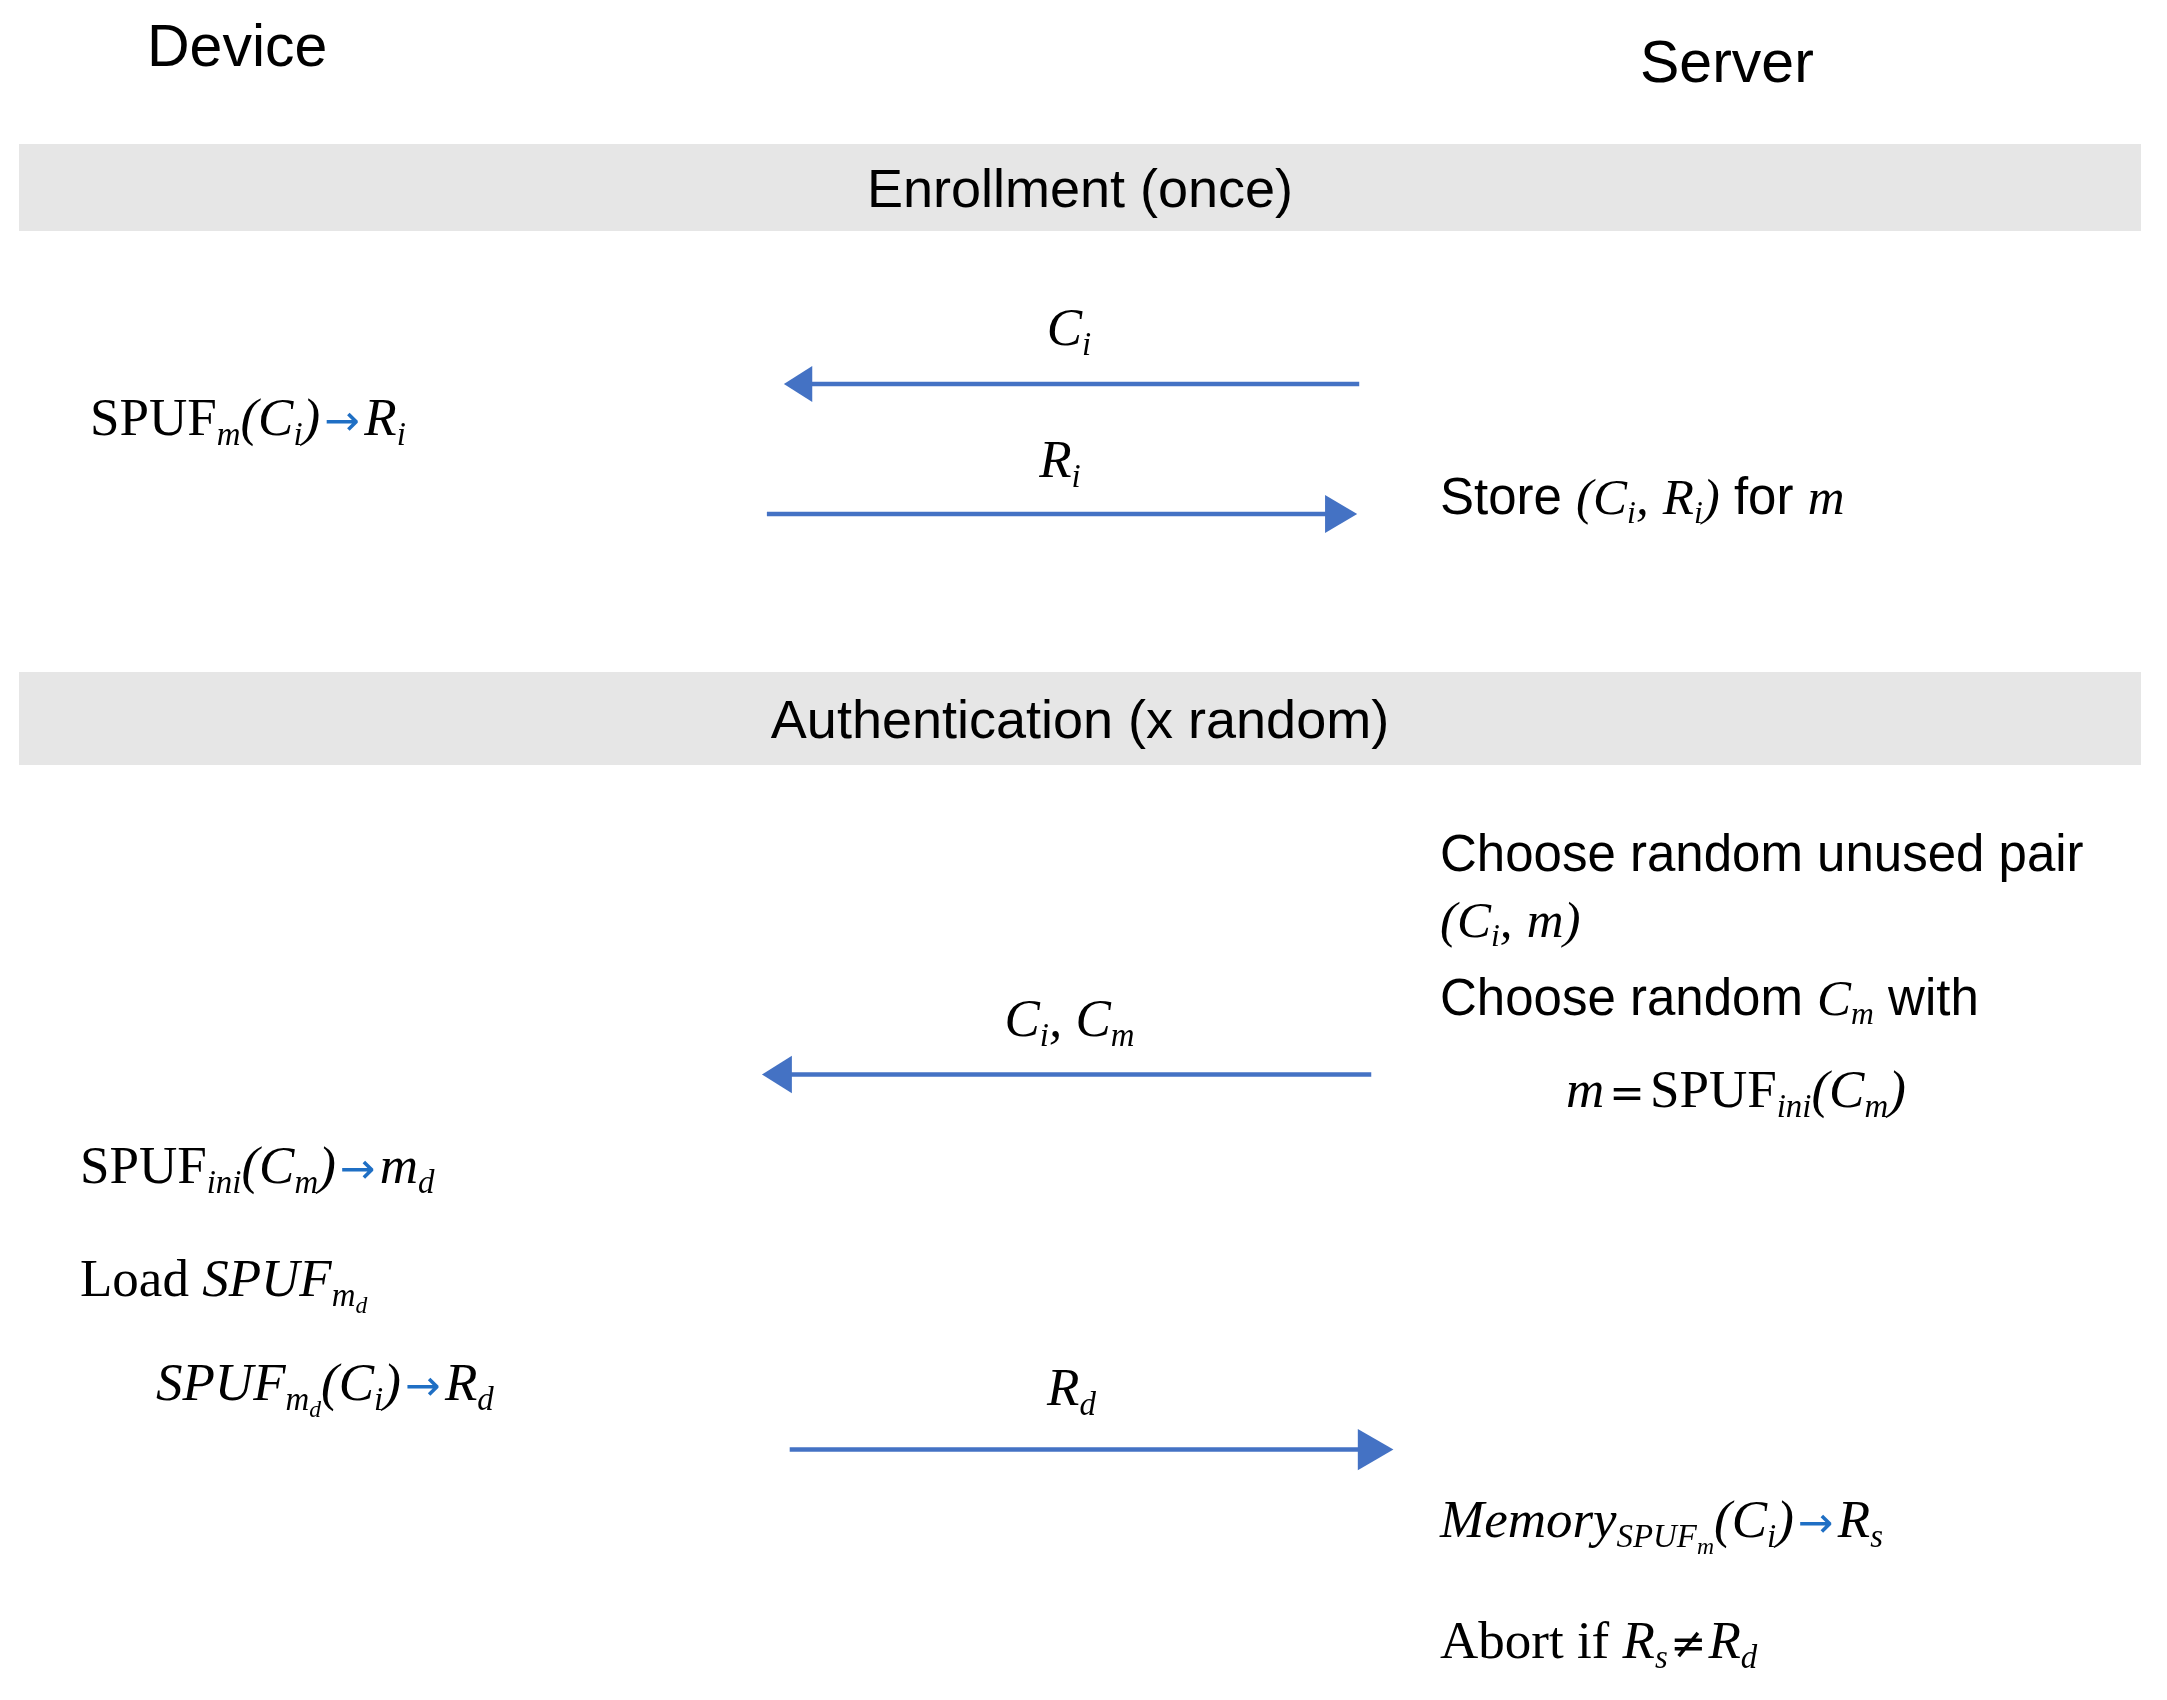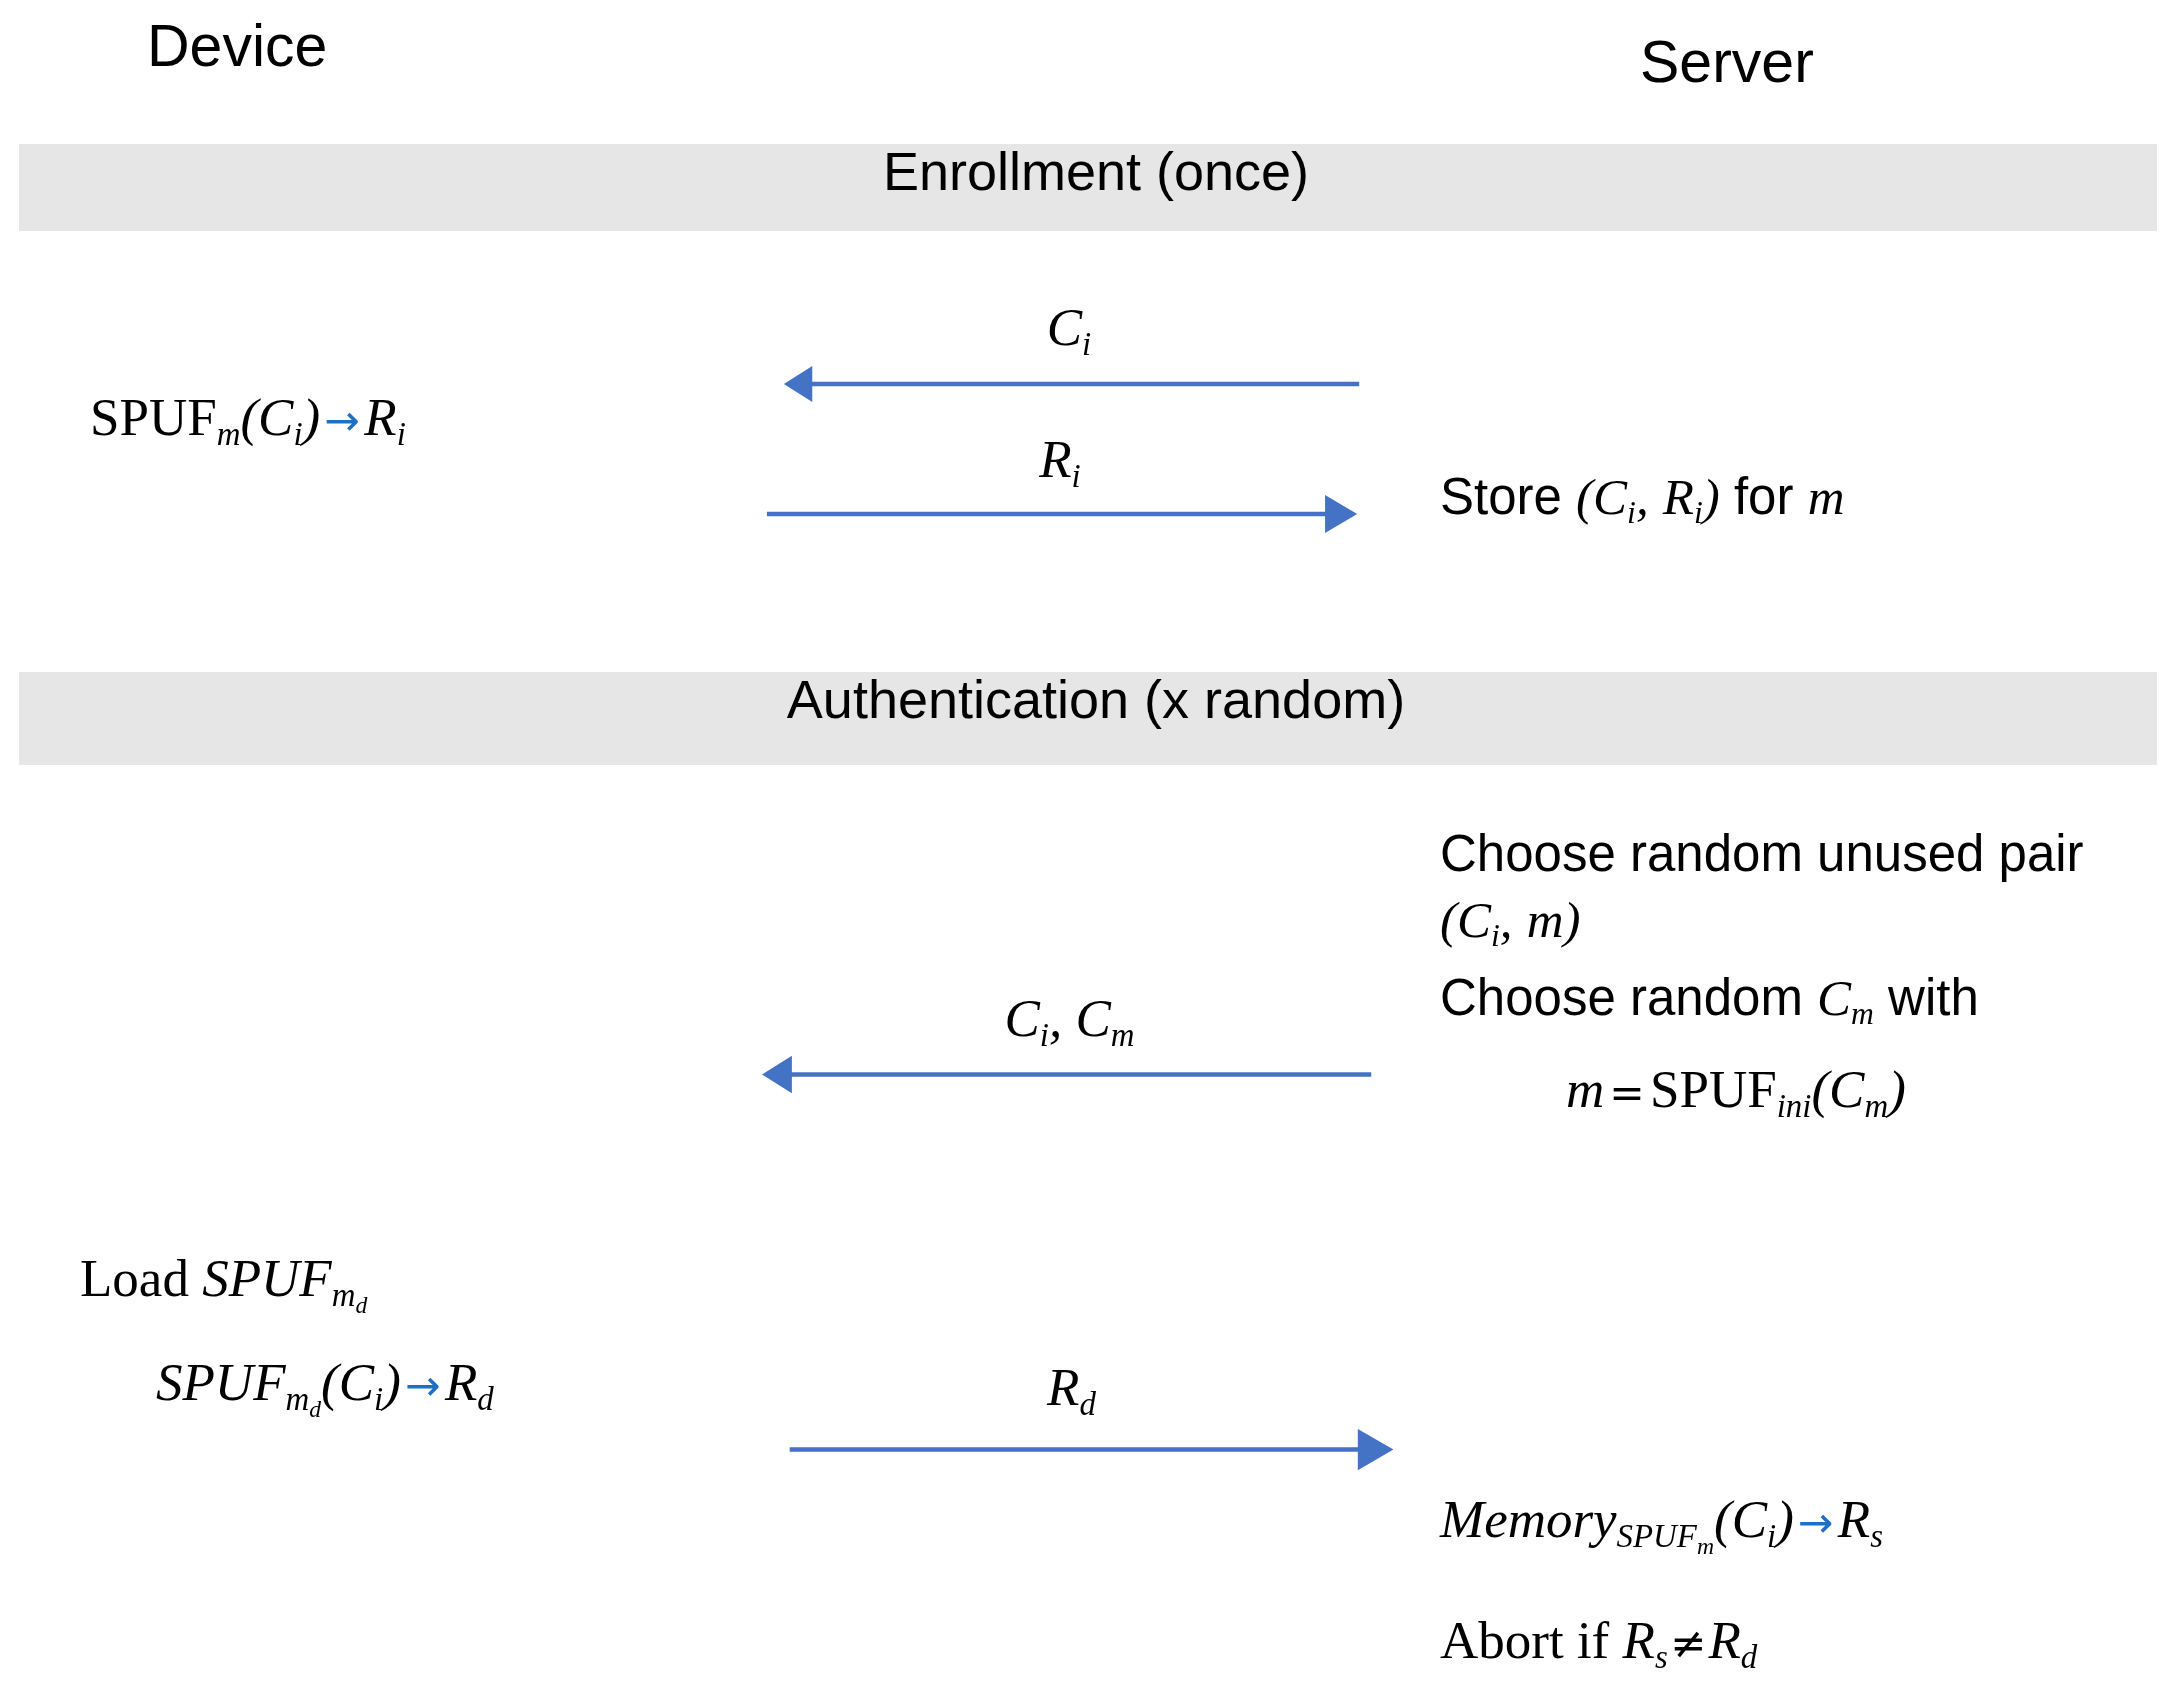--- a/index.html
+++ b/index.html
@@ -27,22 +27,22 @@
     line-height: 1;
     color: #000;
     white-space: nowrap;
     text-align: center;
   }
 
   
   .band {
     background: #e6e6e6;
     display: flex;
+    align-items: center;
     justify-content: center;
-    padding-left: 16px;
   }
   .band-label {
     font-family: "Liberation Sans", sans-serif;
     font-size: 54px;
     line-height: 1;
     color: #000;
     white-space: nowrap;
   }
 
   
@@ -173,20 +173,23 @@
   </div>
 
   <div class="abs arrow-label" style="left:762px; top:992px; width:615px;">
     <span>C</span><sub>i</sub><span>,</span>&nbsp;<span>C</span><sub>m</sub>
   </div>
   <svg class="abs msg-arrow" style="left:757px; top:1052px;" width="621" height="45" viewBox="0 0 656 48">
     <line x1="30" y1="24" x2="652" y2="24" stroke="#4472c4" stroke-width="5"></line>
     <polygon points="2,24 34,4 34,44" fill="#4472c4"></polygon>
   </svg>
 
+  <div class="abs math" style="left:80px; top:1134px;">
+    <span class="upr">SPUF</span><sub>ini</sub><span>(</span><span>C</span><sub>m</sub><span>)</span><span class="arrowglyph">→</span><span>m</span><sub>d</sub>
+  </div>
 
   <div class="abs math" style="left:80px; top:1247px;">
     <span class="upr">Load</span>&nbsp;<span class="upr" style="font-style:italic;">SPUF</span><sub>m<sub>d</sub></sub>
   </div>
 
   <div class="abs math" style="left:156px; top:1351px;">
     <span class="upr" style="font-style:italic;">SPUF</span><sub>m<sub>d</sub></sub><span>(</span><span>C</span><sub>i</sub><span>)</span><span class="arrowglyph">→</span><span>R</span><sub>d</sub>
   </div>
 
   <div class="abs arrow-label" style="left:778px; top:1361px; width:587px;">

